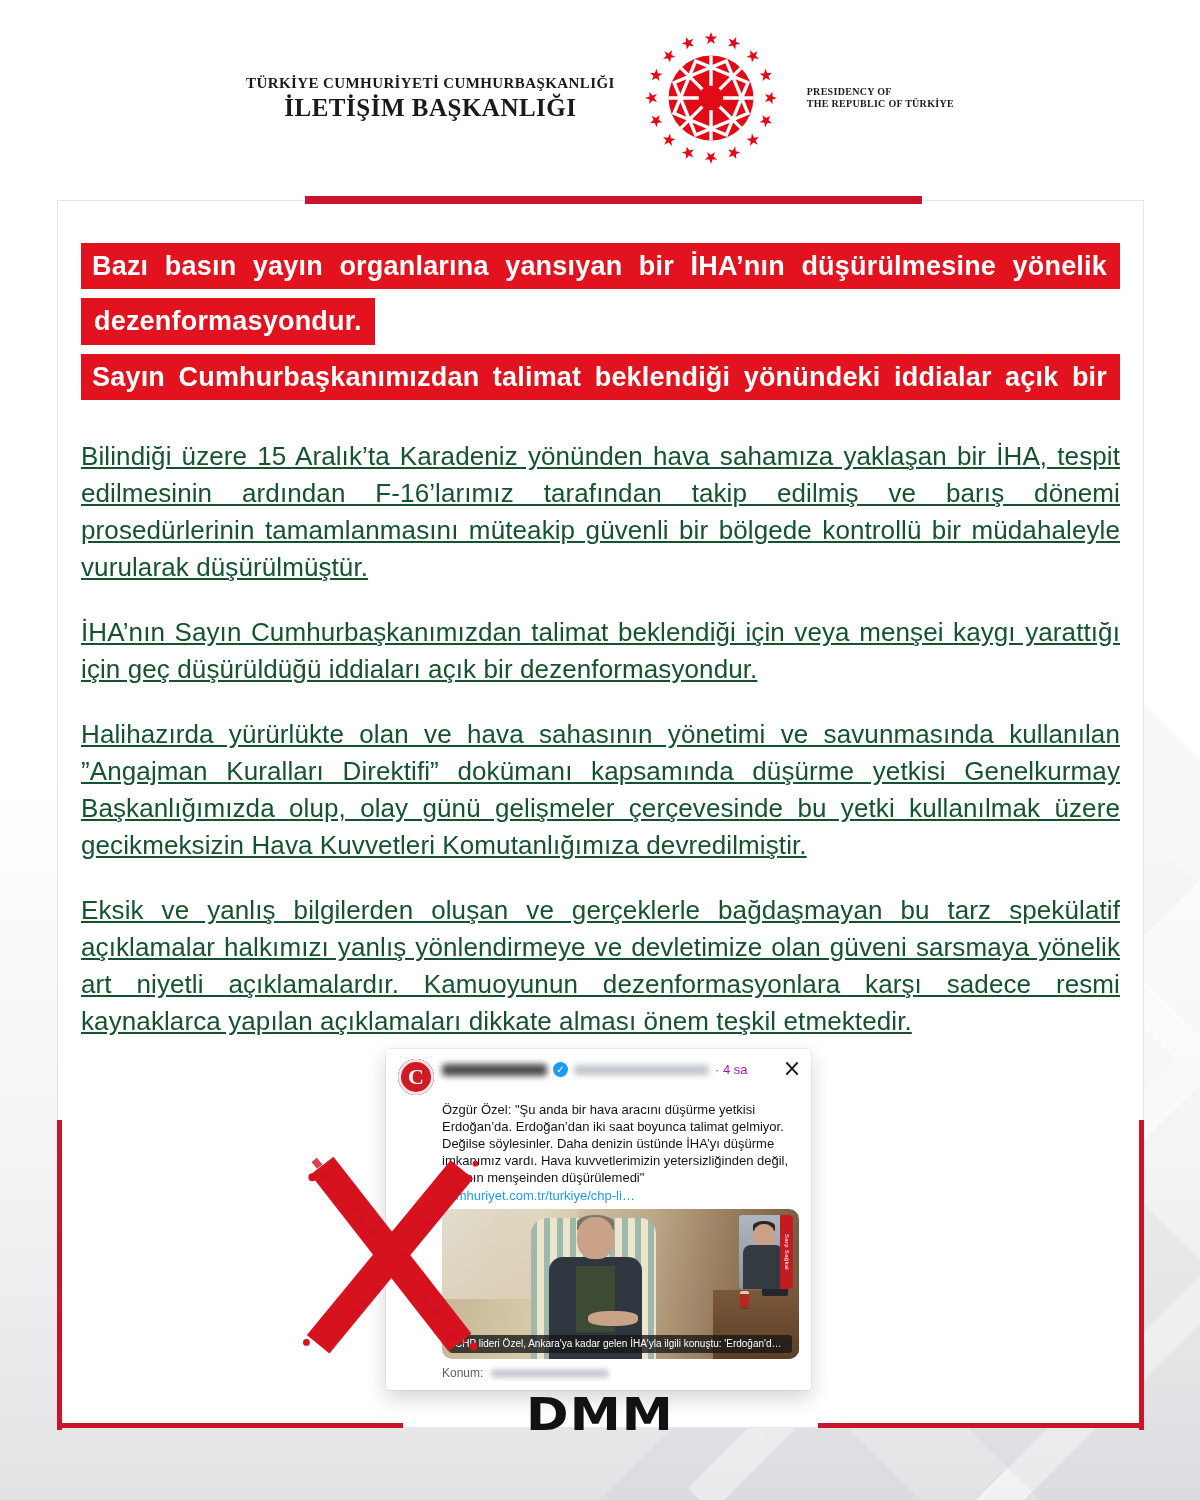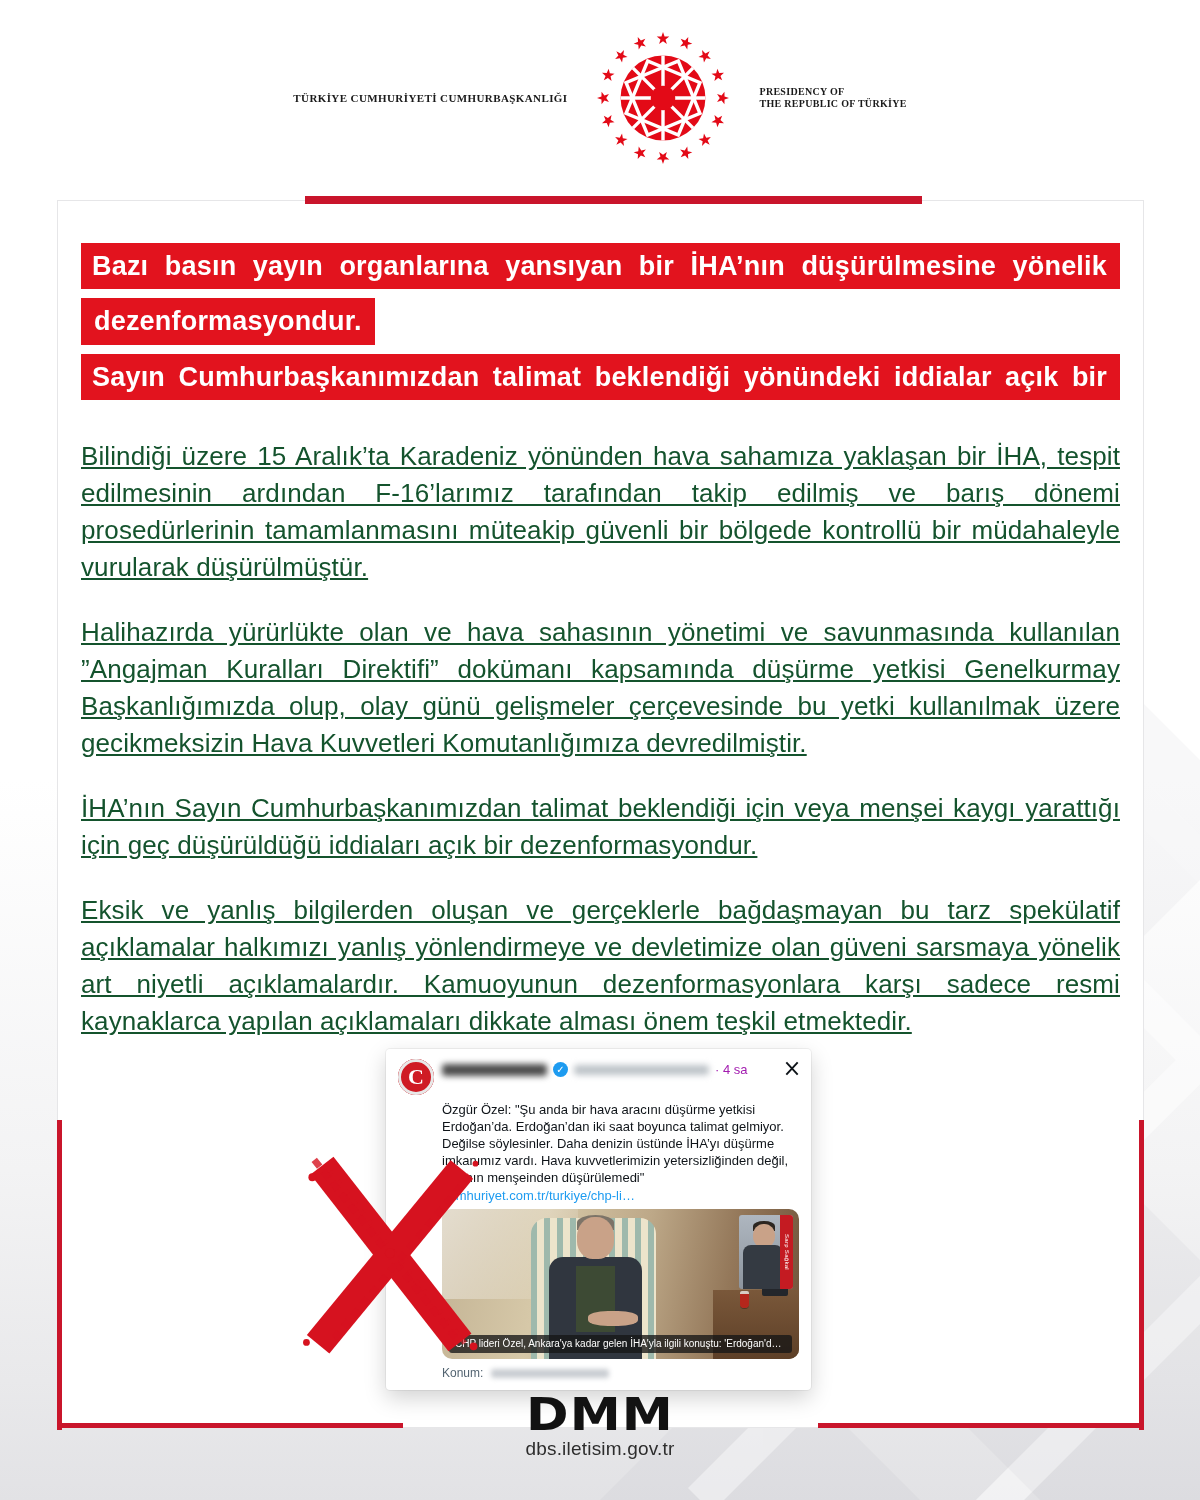--- a/index.html
+++ b/index.html
@@ -6,21 +6,21 @@
   #canvas{
     position:relative;width:1200px;height:1500px;overflow:hidden;
     font-family:"Liberation Sans",sans-serif;
     background:linear-gradient(180deg,#ffffff 0%,#ffffff 52%,#f3f3f4 78%,#e9e9eb 92%,#e2e2e5 100%);
   }
   
   .wm{position:absolute;inset:0;pointer-events:none;}
   
   .header{position:absolute;top:30px;left:0;right:0;display:flex;justify-content:center;align-items:center;gap:30px;}
   .hdr-left{text-align:center;font-family:"Liberation Serif",serif;color:#1a1a1a;}
-  .hdr-left .small{font-size:11px;font-weight:bold;letter-spacing:.4px;}
+  .hdr-left .small{font-size:15px;font-weight:bold;letter-spacing:.4px;}
   .hdr-left .large{font-size:25px;font-weight:bold;letter-spacing:.5px;margin-top:2px;}
   .hdr-right{text-align:left;font-family:"Liberation Serif",serif;color:#1a1a1a;}
   .hdr-right .small{font-size:10px;font-weight:bold;letter-spacing:.3px;line-height:1.25;}
   .hdr-right .large{font-size:21px;font-weight:bold;line-height:1.08;margin-top:3px;letter-spacing:.2px;}
   
   .card{position:absolute;left:57px;top:200px;width:1087px;height:1228px;background:#ffffff;
         border:1px solid #e6e6e8;box-sizing:border-box;}
   .card-top-accent{position:absolute;top:-5px;left:247px;width:617px;height:8px;background:#c9152b;}
   .red-left{position:absolute;left:-1px;top:919px;width:5px;height:310px;background:#c9152b;}
   .red-right{position:absolute;right:-1px;top:919px;width:5px;height:310px;background:#c9152b;}
@@ -99,20 +99,21 @@
     <g fill="rgba(120,120,132,0.05)">
       <polygon points="1060,620 1260,820 1060,1020 860,820"></polygon>
       <polygon points="1120,1180 1320,1380 1120,1580 920,1380"></polygon>
       <polygon points="760,1340 920,1500 600,1500"></polygon>
     </g>
   </svg>
 
   <div class="header">
     <div class="hdr-left">
       <div class="small">TÜRKİYE CUMHURİYETİ CUMHURBAŞKANLIĞI</div>
+      <div class="large">İLETİŞİM BAŞKANLIĞI</div>
     </div>
 
     <svg width="132" height="136" viewBox="0 0 140 144" xmlns="http://www.w3.org/2000/svg">
       <defs>
         <path id="st" d="M0,-7 L1.65,-2.27 6.66,-2.16 2.66,0.87 4.11,5.66 0,2.8 -4.11,5.66 -2.66,0.87 -6.66,-2.16 -1.65,-2.27 Z" fill="#e30a17"></path>
       </defs>
       <circle cx="70" cy="72" r="45" fill="#e30a17"></circle>
       <g stroke="#ffffff" stroke-width="3.6" fill="none">
         <rect x="40" y="42" width="60" height="60" transform="rotate(22.5 70 72)"></rect>
         <rect x="40" y="42" width="60" height="60" transform="rotate(-22.5 70 72)"></rect>
@@ -189,22 +190,22 @@
 
     <div class="card-inner">
       <div>
         <span class="bar bar-full">Bazı basın yayın organlarına yansıyan bir İHA’nın düşürülmesine yönelik</span>
         <span class="bar bar-short">dezenformasyondur.</span>
         <span class="bar bar-full">Sayın Cumhurbaşkanımızdan talimat beklendiği yönündeki iddialar açık bir</span>
       </div>
 
       <div class="paragraphs">
         <p>Bilindiği üzere 15 Aralık’ta Karadeniz yönünden hava sahamıza yaklaşan bir İHA, tespit edilmesinin ardından F-16’larımız tarafından takip edilmiş ve barış dönemi prosedürlerinin tamamlanmasını müteakip güvenli bir bölgede kontrollü bir müdahaleyle vurularak düşürülmüştür.</p>
+        <p>İHA’nın Sayın Cumhurbaşkanımızdan talimat beklendiği için veya menşei kaygı yarattığı için geç düşürüldüğü iddiaları açık bir dezenformasyondur.</p>
         <p>Halihazırda yürürlükte olan ve hava sahasının yönetimi ve savunmasında kullanılan ”Angajman Kuralları Direktifi” dokümanı kapsamında düşürme yetkisi Genelkurmay Başkanlığımızda olup, olay günü gelişmeler çerçevesinde bu yetki kullanılmak üzere gecikmeksizin Hava Kuvvetleri Komutanlığımıza devredilmiştir.</p>
-        <p>İHA’nın Sayın Cumhurbaşkanımızdan talimat beklendiği için veya menşei kaygı yarattığı için geç düşürüldüğü iddiaları açık bir dezenformasyondur.</p>
         <p>Eksik ve yanlış bilgilerden oluşan ve gerçeklerle bağdaşmayan bu tarz spekülatif açıklamalar halkımızı yanlış yönlendirmeye ve devletimize olan güveni sarsmaya yönelik art niyetli açıklamalardır. Kamuoyunun dezenformasyonlara karşı sadece resmi kaynaklarca yapılan açıklamaları dikkate alması önem teşkil etmektedir.</p>
       </div>
     </div>
 
     <div class="tweet">
       <div class="tw-head">
         <div class="tw-avatar">
             <span>C</span>
           </div>
         <div class="tw-nameline">
@@ -260,16 +261,15 @@
       <circle cx="20" cy="26" r="4"></circle>
         <circle cx="188" cy="12" r="3"></circle>
       <circle cx="14" cy="196" r="3.5"></circle>
         <circle cx="186" cy="200" r="4"></circle>
       <circle cx="100" cy="104" r="5"></circle>
     </g>
   </svg>
 
   <div class="footer">
     <div class="dmm">DMM</div>
-    <div class="dmm-url">dbs.iletisim.gov.tr</div>
   </div>
 
 </div>
 
 </body></html>

